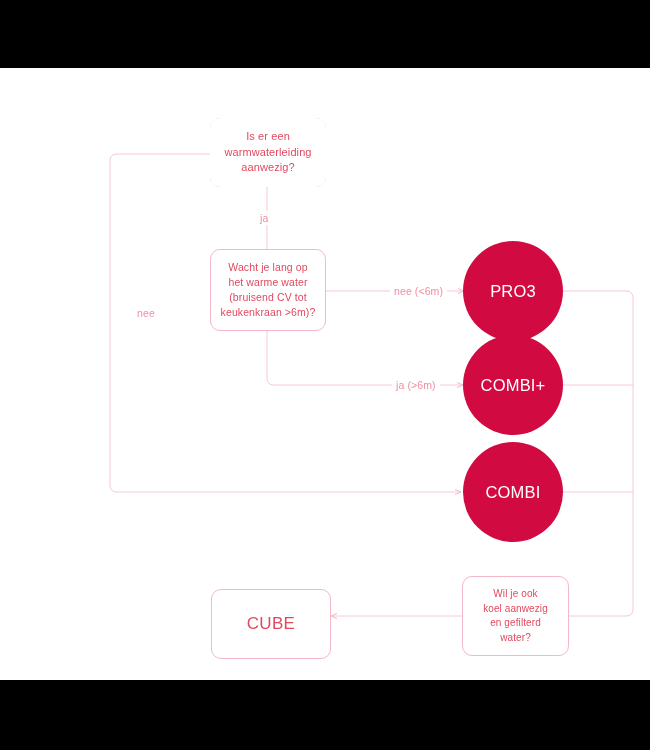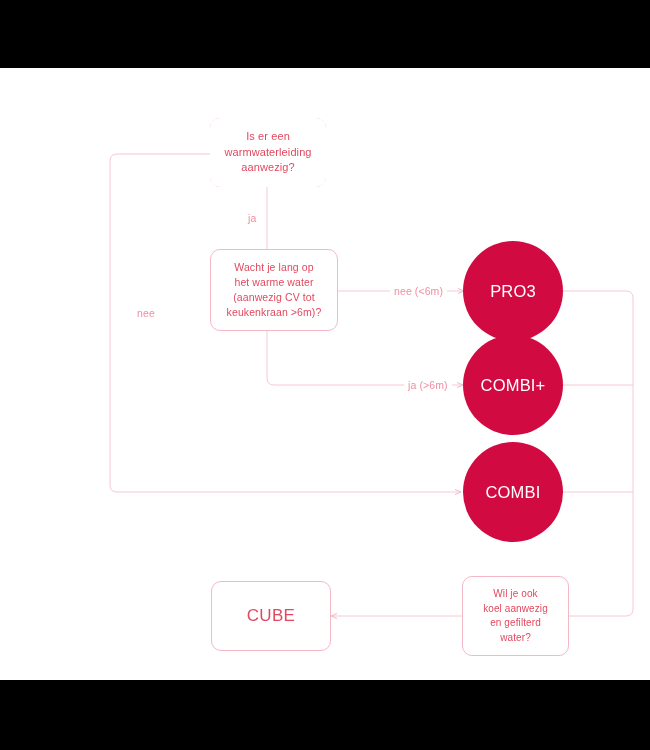--- a/index.html
+++ b/index.html
@@ -69,20 +69,21 @@
     border: 1px solid #f3b9c6;
     border-radius: 10px;
     background: #ffffff;
     color: #e2495f;
     display: flex;
     align-items: center;
     justify-content: center;
     text-align: center;
     font-size: 17px;
     letter-spacing: 0.3px;
+    margin-top: 8px;
   }
 
   .circle-node {
     border-radius: 50%;
     background: #d10b41;
     color: #ffffff;
     display: flex;
     align-items: center;
     justify-content: center;
     text-align: center;
@@ -140,24 +141,24 @@
       </g>
     </svg>
 
     <div class="node decision-box" style="left:210px; top:50px; width:116px; height:69px; font-size:11px;"></div>
     <div class="node decision-box" style="left:210px; top:50px; width:116px; height:69px; font-size:11px; border:none; flex-direction:column; pointer-events:none;">
       <span class="txt">Is er een</span>
       <span class="txt">warmwaterleiding</span>
       <span class="txt">aanwezig?</span>
     </div>
 
-    <div class="node decision-box" style="left:210px; top:181px; width:128px; height:82px; font-size:10.5px; flex-direction:column;border-radius:10px;">
+    <div class="node decision-box" style="left:210px; top:181px; width:116px; height:82px; font-size:10.5px; flex-direction:column;border-radius:10px;">
       <span class="txt">Wacht je lang op</span>
       <span class="txt">het warme water</span>
-      <span class="txt">(aanwezig CV tot</span>
+      <span class="txt">(bruisend CV tot</span>
       <span class="txt">keukenkraan &gt;6m)?</span>
     </div>
 
     <div class="node decision-box" style="left:462px; top:508px; width:107px; height:80px; font-size:10px; flex-direction:column;">
       <span class="txt">Wil je ook</span>
       <span class="txt">koel aanwezig</span>
       <span class="txt">en gefilterd</span>
       <span class="txt">water?</span>
     </div>
 
@@ -170,23 +171,23 @@
     </div>
 
     <div class="node circle-node" style="left:463px; top:267px; width:100px; height:100px;">
       <span>COMBI+</span>
     </div>
 
     <div class="node terminal-box" style="left:211px; top:513px; width:120px; height:70px;">
       <span>CUBE</span>
     </div>
 
-    <div class="edge-label" style="left:244px; top:143px;">ja</div>
+    <div class="edge-label" style="left:256px; top:143px;">ja</div>
     <div class="edge-label" style="left:97px; top:238px;margin-left:36px;">nee</div>
     <div class="edge-label" style="left:390px; top:216px;">nee (&lt;6m)</div>
-    <div class="edge-label" style="left:404px; top:310px;">ja (&gt;6m)</div>
+    <div class="edge-label" style="left:392px; top:310px;">ja (&gt;6m)</div>
 
   </div>
 
   <div class="letterbox" id="letterbox-top"></div>
   <div class="letterbox" id="letterbox-bottom"></div>
 
 </div>
 
 </body></html>

